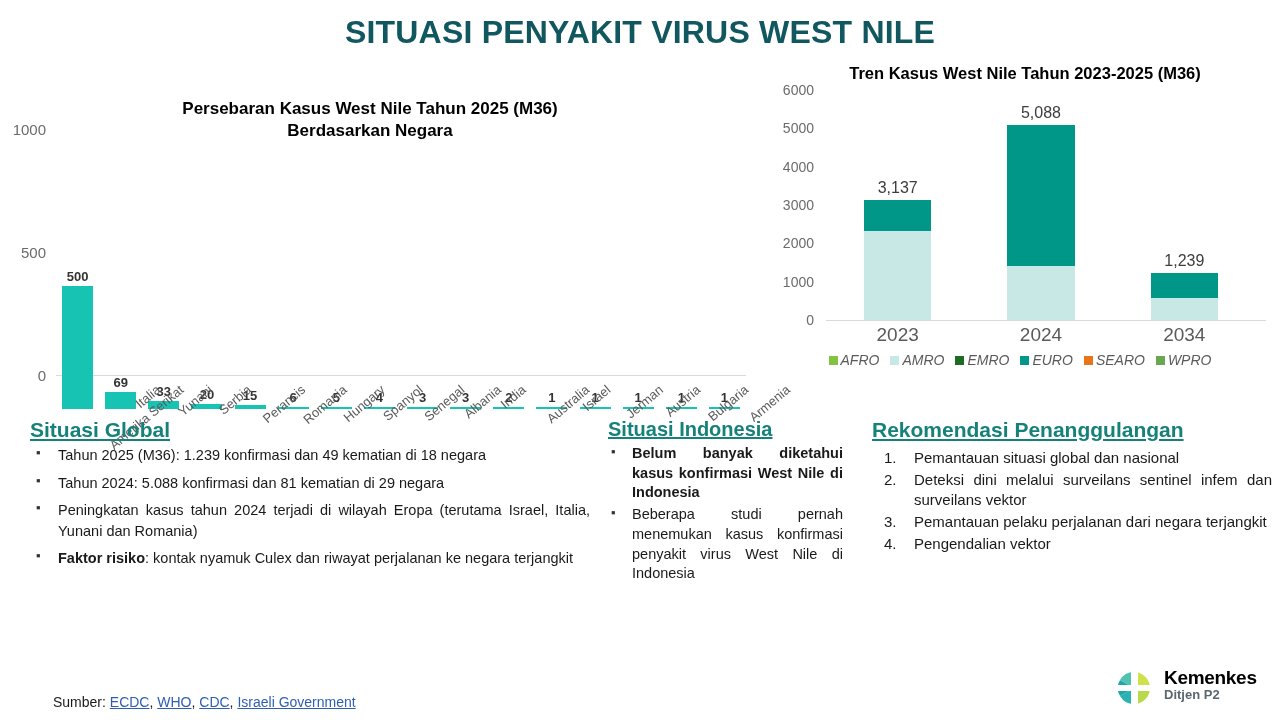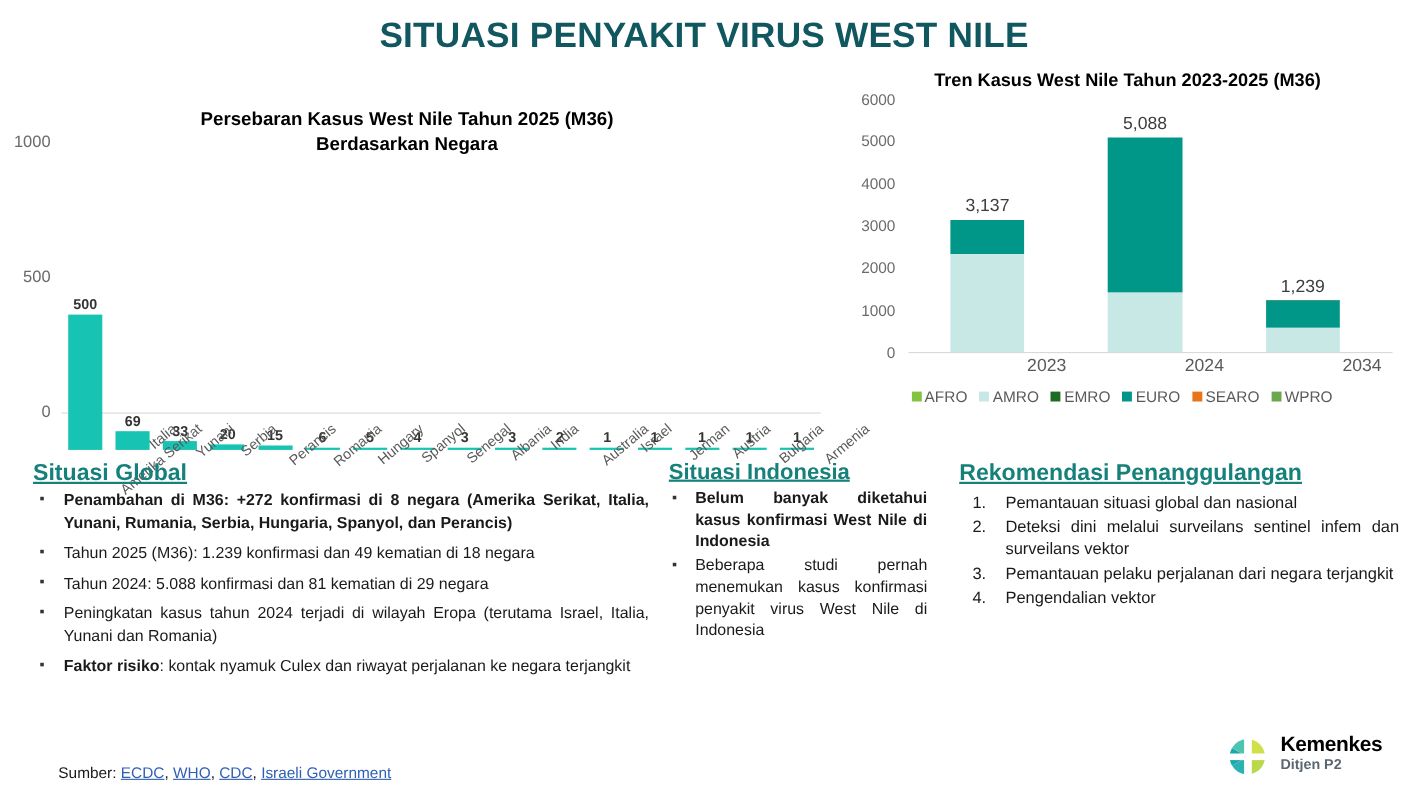--- a/index.html
+++ b/index.html
@@ -41,23 +41,23 @@
   }
   .rc-yaxis{position:absolute;left:0;top:30px;width:58px;height:230px;}
   .rc-ytick{position:absolute;right:4px;font-size:14px;color:#6b6b6b;transform:translateY(-50%);}
   .rc-baseline{position:absolute;left:66px;top:260px;width:440px;height:1px;background:#d9d9d9;}
   .rc-bars{position:absolute;left:66px;top:30px;width:430px;height:230px;display:flex;align-items:flex-end;}
   .rc-slot{flex:1 1 0;height:100%;display:flex;flex-direction:column;justify-content:flex-end;align-items:center;}
   .rc-total{font-size:16px;color:#3d3d3d;margin-bottom:4px;line-height:1;}
   .rc-stack{width:47%;display:flex;flex-direction:column-reverse;}
   .rc-seg{width:100%;}
   .rc-xlabels{position:absolute;left:66px;top:264px;width:430px;display:flex;}
-  .rc-xlab{flex:1 1 0;text-align:right;font-size:16px;color:#5a5a5a;}
+  .rc-xlab{flex:1 1 0;text-align:center;font-size:19px;color:#5a5a5a;}
   .rc-legend{position:absolute;left:0;top:292px;width:520px;display:flex;justify-content:center;gap:11px;}
-  .rc-leg-item{display:flex;align-items:center;gap:3px;font-size:14px;color:#5a5a5a;}
+  .rc-leg-item{display:flex;align-items:center;gap:3px;font-size:14px;color:#5a5a5a;font-style:italic;}
   .rc-swatch{width:9px;height:9px;display:inline-block;}
 
   
   .sec-head{font-size:21px;font-weight:bold;color:#16817a;margin:0 0 3px 0;text-decoration:underline;}
   #block-global{position:absolute;left:30px;top:418px;width:560px;}
   #block-indonesia{position:absolute;left:608px;top:418px;width:235px;}
   #block-rekom{position:absolute;left:872px;top:418px;width:400px;}
 
   ul.bul{list-style:none;margin:0;padding:0;}
   ul.bul li{
@@ -262,21 +262,20 @@
       <div class="rc-leg-item">
         <span class="rc-swatch" style="background: rgb(106, 168, 79);"></span>
         <span>WPRO</span>
       </div>
     </div>
 </div>
 
 <div id="block-global">
   <div class="sec-head">Situasi Global</div>
   <ul class="bul" id="global-list">
-      <li class="b">Penambahan di M36: +272 konfirmasi di 8 negara (Amerika Serikat, Italia, Yunani, Rumania, Serbia, Hungaria, Spanyol, dan Perancis)</li>
       <li>Tahun 2025 (M36): 1.239 konfirmasi dan 49 kematian di 18 negara</li>
       <li>Tahun 2024: 5.088 konfirmasi dan 81 kematian di 29 negara</li>
       <li>Peningkatan kasus tahun 2024 terjadi di wilayah Eropa (terutama Israel, Italia, Yunani dan Romania)</li>
       <li><b>Faktor risiko</b>: kontak nyamuk Culex dan riwayat perjalanan ke negara terjangkit</li>
     </ul>
 </div>
 <div class="source">
   <span>Sumber:</span>
   <span id="source-links"> <a href="#">ECDC</a>, <a href="#">WHO</a>, <a href="#">CDC</a>, <a href="#">Israeli Government</a></span>
 </div>

